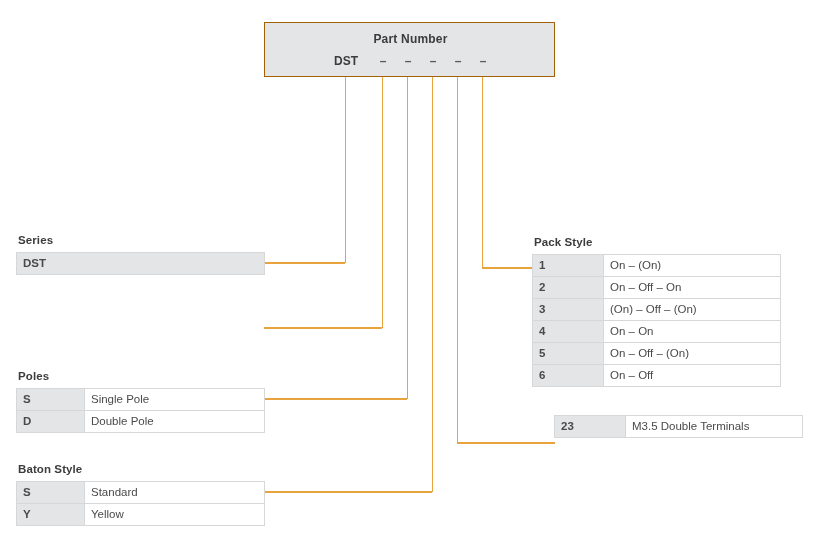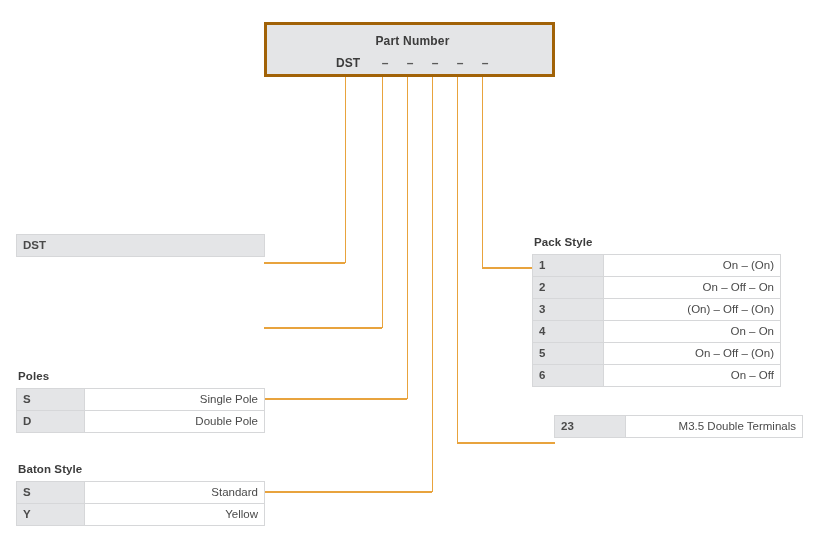--- a/index.html
+++ b/index.html
@@ -20,21 +20,21 @@
   }
 
   
   .pn-box {
     position: absolute;
     left: 264px;
     top: 22px;
     width: 291px;
     height: 55px;
     background: #e4e5e7;
-    border: 3px solid #a16207;
+    border: 1px solid #a16207;
     box-sizing: border-box;
   }
   .pn-title {
     position: absolute;
     left: 0;
     top: 9px;
     width: 291px;
     text-align: center;
     font-size: 12px;
     font-weight: bold;
@@ -91,21 +91,21 @@
     line-height: 1;
   }
   td.code {
     background: #e4e5e7;
     font-weight: bold;
     color: #353535;
     text-align: left;
   }
   td.desc {
     background: #ffffff;
-    text-align: right;
+    text-align: left;
     color: #555555;
   }
   td.solo {
     background: #e4e5e7;
     font-weight: bold;
     color: #353535;
     text-align: left;
   }
 </style>
 </head>
@@ -135,20 +135,21 @@
   <div class="ln ln-v" style="left: 431.5px; top: 77px; height: 415px; background: rgb(232, 163, 61);"></div>
   <div class="ln ln-h" style="left: 264px; top: 491px; width: 168px; background: rgb(232, 163, 61);"></div>
 
   <div class="ln ln-v" style="left: 456.5px; top: 77px; height: 366px; background: rgb(232, 163, 61);"></div>
   <div class="ln ln-h" style="left: 457px; top: 442px; width: 98px; background: rgb(232, 163, 61);"></div>
 
   <div class="ln ln-v" style="left: 481.5px; top: 77px; height: 191px; background: rgb(232, 163, 61);"></div>
   <div class="ln ln-h" style="left: 482px; top: 267px; width: 73px; background: rgb(232, 163, 61);"></div>
 
   <div class="grp" style="left:16px; top:234px;">
+    <div class="grp-title">Series</div>
     <table class="spec">
       <colgroup>
           <col style="width:248px">
         </colgroup>
       <tbody>
         <tr>
           <td class="solo">DST</td>
         </tr>
       </tbody>
     </table>

